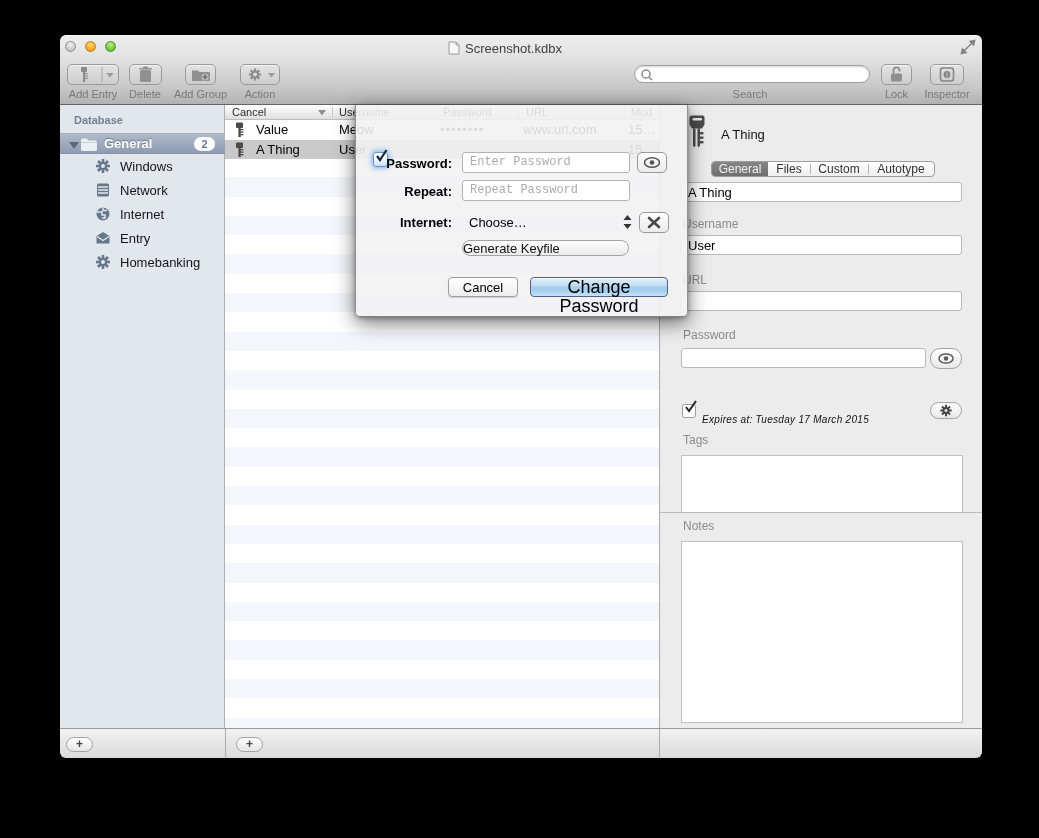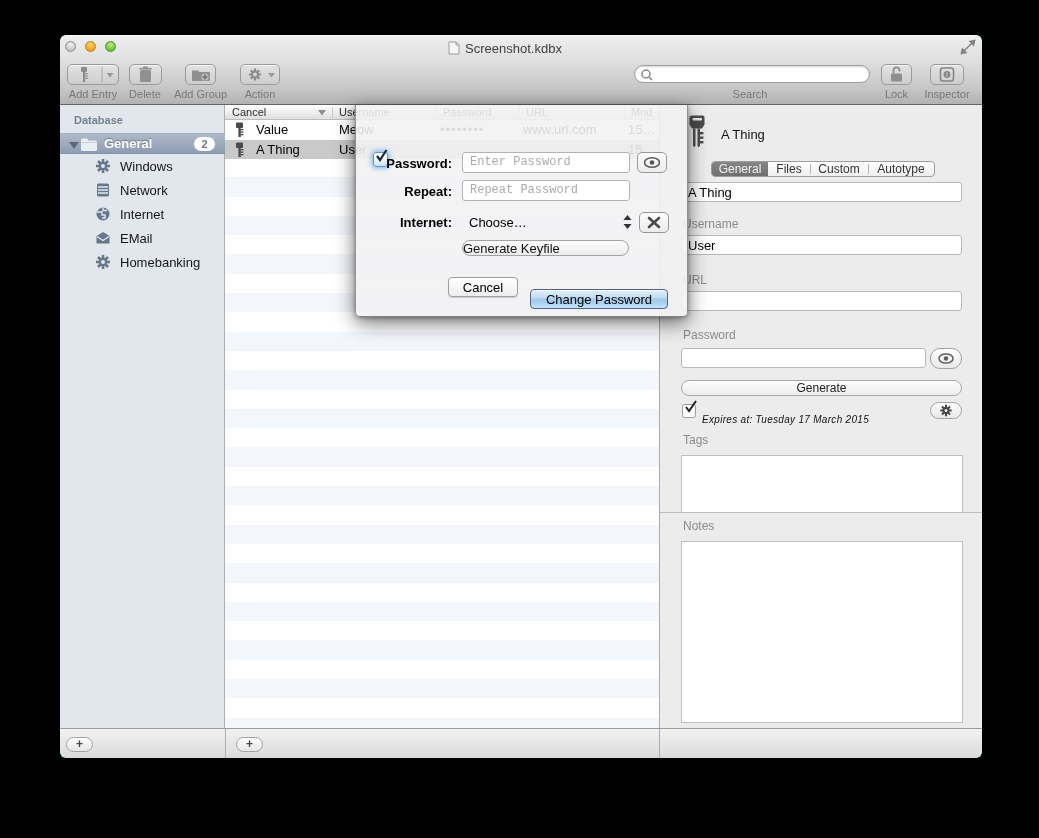--- a/index.html
+++ b/index.html
@@ -216,21 +216,21 @@
     <div class="srcitem" style="top:78px;">Network</div>
     <div class="srcicon" style="top:101px;"><svg width="16" height="16" viewBox="0 0 16 16">
           <circle cx="8" cy="8" r="6.5" fill="#67788c"></circle>
           <path d="M2 6 h5 v3 h3 v3 h-3 M8 1.5 v3 h4" stroke="#e2e7ee" stroke-width="1.4" fill="none"></path>
         </svg></div>
     <div class="srcitem" style="top:102px;">Internet</div>
     <div class="srcicon" style="top:125px;"><svg width="16" height="16" viewBox="0 0 16 16">
           <path d="M1.5 6 L8 2 L14.5 6 v7.5 h-13 z" fill="#67788c"></path>
           <path d="M2 6.5 L8 10.5 L14 6.5" stroke="#e2e7ee" stroke-width="1.3" fill="none"></path>
         </svg></div>
-    <div class="srcitem" style="top:126px;">EMail</div>
+    <div class="srcitem" style="top:126px;">Entry</div>
     <div class="srcicon" style="top:149px;"><svg width="16" height="16" viewBox="0 0 16 16">
           <g fill="#67788c">
             <circle cx="8" cy="8" r="4.2"></circle>
             <g stroke="#67788c" stroke-width="2.6">
               <line x1="8" y1="1" x2="8" y2="15"></line>
               <line x1="1" y1="8" x2="15" y2="8"></line>
               <line x1="3" y1="3" x2="13" y2="13"></line>
               <line x1="13" y1="3" x2="3" y2="13"></line>
             </g>
             <circle cx="8" cy="8" r="2" fill="#e2e7ee"></circle>
@@ -318,21 +318,20 @@
     <div class="ifield" style="top:186px;"></div>
     <div class="ilabel" style="top:223px;">Password</div>
     <div class="ifield" style="top:243px; width:245px;"></div>
     <div style="position:absolute;left:270px;top:243px;width:32px;height:21px;border:1px solid #a2a2a2;border-radius:10px;background:linear-gradient(#fdfdfd,#e9e9e9);">
       <svg width="30" height="19" viewBox="0 0 30 19">
           <ellipse cx="15" cy="9.5" rx="7" ry="4.6" fill="none" stroke="#5c5c5c" stroke-width="1.5"></ellipse>
           <circle cx="15" cy="9.5" r="2.2" fill="#5c5c5c"></circle>
         </svg>
     </div>
 
-    <div style="position:absolute;left:21px;top:275px;width:281px;height:16px;border:1px solid #a9a9a9;border-radius:8px;background:linear-gradient(#fdfdfd,#ececec);font-size:12px;color:#222;text-align:center;line-height:15px;">Generate</div>
 
     <div style="position:absolute;left:22px;top:299px;width:14px;height:14px;background:#fff;border:1px solid #9c9c9c;border-radius:2.5px;"></div>
     <svg width="16" height="15" viewBox="0 0 16 15" style="position:absolute;left:23px;top:295px;">
         <path d="M3 7 l3 4 L13 1" fill="none" stroke="#222" stroke-width="2"></path>
       </svg>
     <div style="position:absolute;left:42px;top:309px;font-size:10px;color:#111;letter-spacing:0.3px;font-style:italic;">Expires at: Tuesday 17 March 2015</div>
     <div style="position:absolute;left:270px;top:297px;width:32px;height:17px;border:1px solid #a2a2a2;border-radius:9px;background:linear-gradient(#fdfdfd,#e9e9e9);">
       <svg width="30" height="15" viewBox="0 0 30 15">
           <g fill="#454545">
             <circle cx="15" cy="7.5" r="3.4"></circle>
@@ -384,15 +383,15 @@
     <div class="sqbtn" style="left:283px;top:107px;">
       <svg width="28" height="19" viewBox="0 0 28 19">
           <g stroke="#4a4a4a" stroke-width="2.6" stroke-linecap="round">
             <line x1="9" y1="5" x2="19" y2="14"></line>
             <line x1="19" y1="5" x2="9" y2="14"></line>
           </g>
         </svg>
     </div>
     <div style="position:absolute;left:106px;top:135px;width:167px;height:16px;border:1px solid #a3a3a3;border-radius:8px;background:linear-gradient(#fdfdfd,#ebebeb);font-size:13px;color:#111;text-align:left;line-height:15px;">Generate Keyfile</div>
     <div style="position:absolute;left:92px;top:172px;width:70px;height:20px;border:1px solid #9e9e9e;border-radius:4px;background:linear-gradient(#ffffff,#ededed);box-shadow:0 1px 1px rgba(0,0,0,.15);font-size:13px;color:#000;text-align:center;line-height:19px;">Cancel</div>
-    <div style="position:absolute;left:174px;top:172px;width:138px;height:20px;border:1px solid #55618a;border-radius:4px;background:linear-gradient(#e2f0fb 0%,#c0dbf2 44%,#a3cbec 50%,#a9d2f0 75%,#c4e4f9 100%);box-shadow:inset 0 1px 0 rgba(255,255,255,.8);font-size:13px;color:#000;text-align:center;line-height:19px;margin-top:12px;">Change Password</div>
+    <div style="position:absolute;left:174px;top:172px;width:138px;height:20px;border:1px solid #55618a;border-radius:4px;background:linear-gradient(#e2f0fb 0%,#c0dbf2 44%,#a3cbec 50%,#a9d2f0 75%,#c4e4f9 100%);box-shadow:inset 0 1px 0 rgba(255,255,255,.8);font-size:18px;color:#000;text-align:center;line-height:19px;">Change Password</div>
   </div>
 </div>
 
 </body></html>

